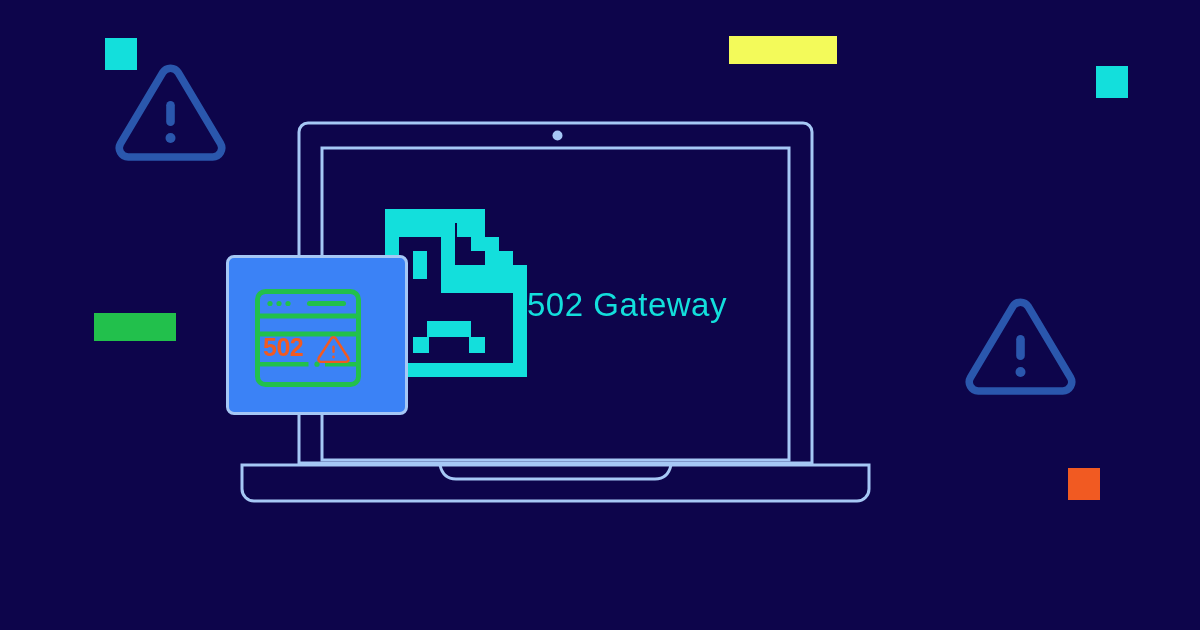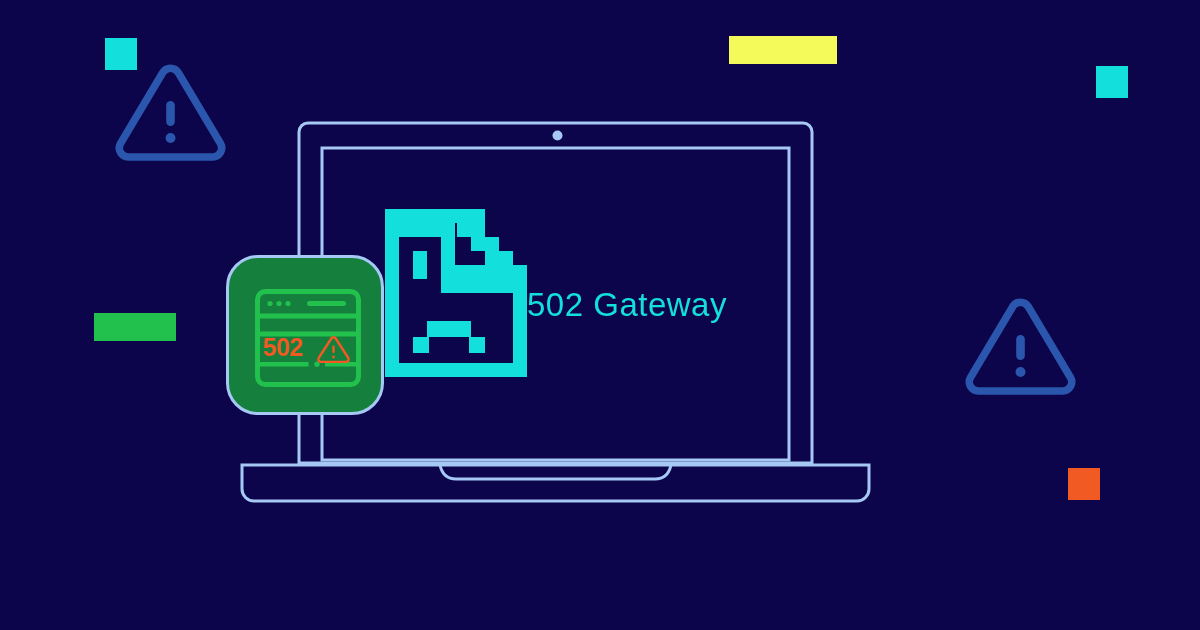--- a/index.html
+++ b/index.html
@@ -65,25 +65,25 @@
     letter-spacing: 0.5px;
     line-height: 1;
     white-space: nowrap;
   }
 
   
   #card {
     position: absolute;
     left: 226px;
     top: 255px;
-    width: 158px;
+    width: 182px;
     height: 160px;
     border: 3px solid #a6c8f5;
-    border-radius: 32px;
-    background: #15803d;
+    border-radius: 8px;
+    background: #3b82f6;
     box-sizing: border-box;
   }
   #card-window {
     position: absolute;
     left: 26px;
     top: 31px;
     width: 106px;
     height: 98px;
   }
 </style>

